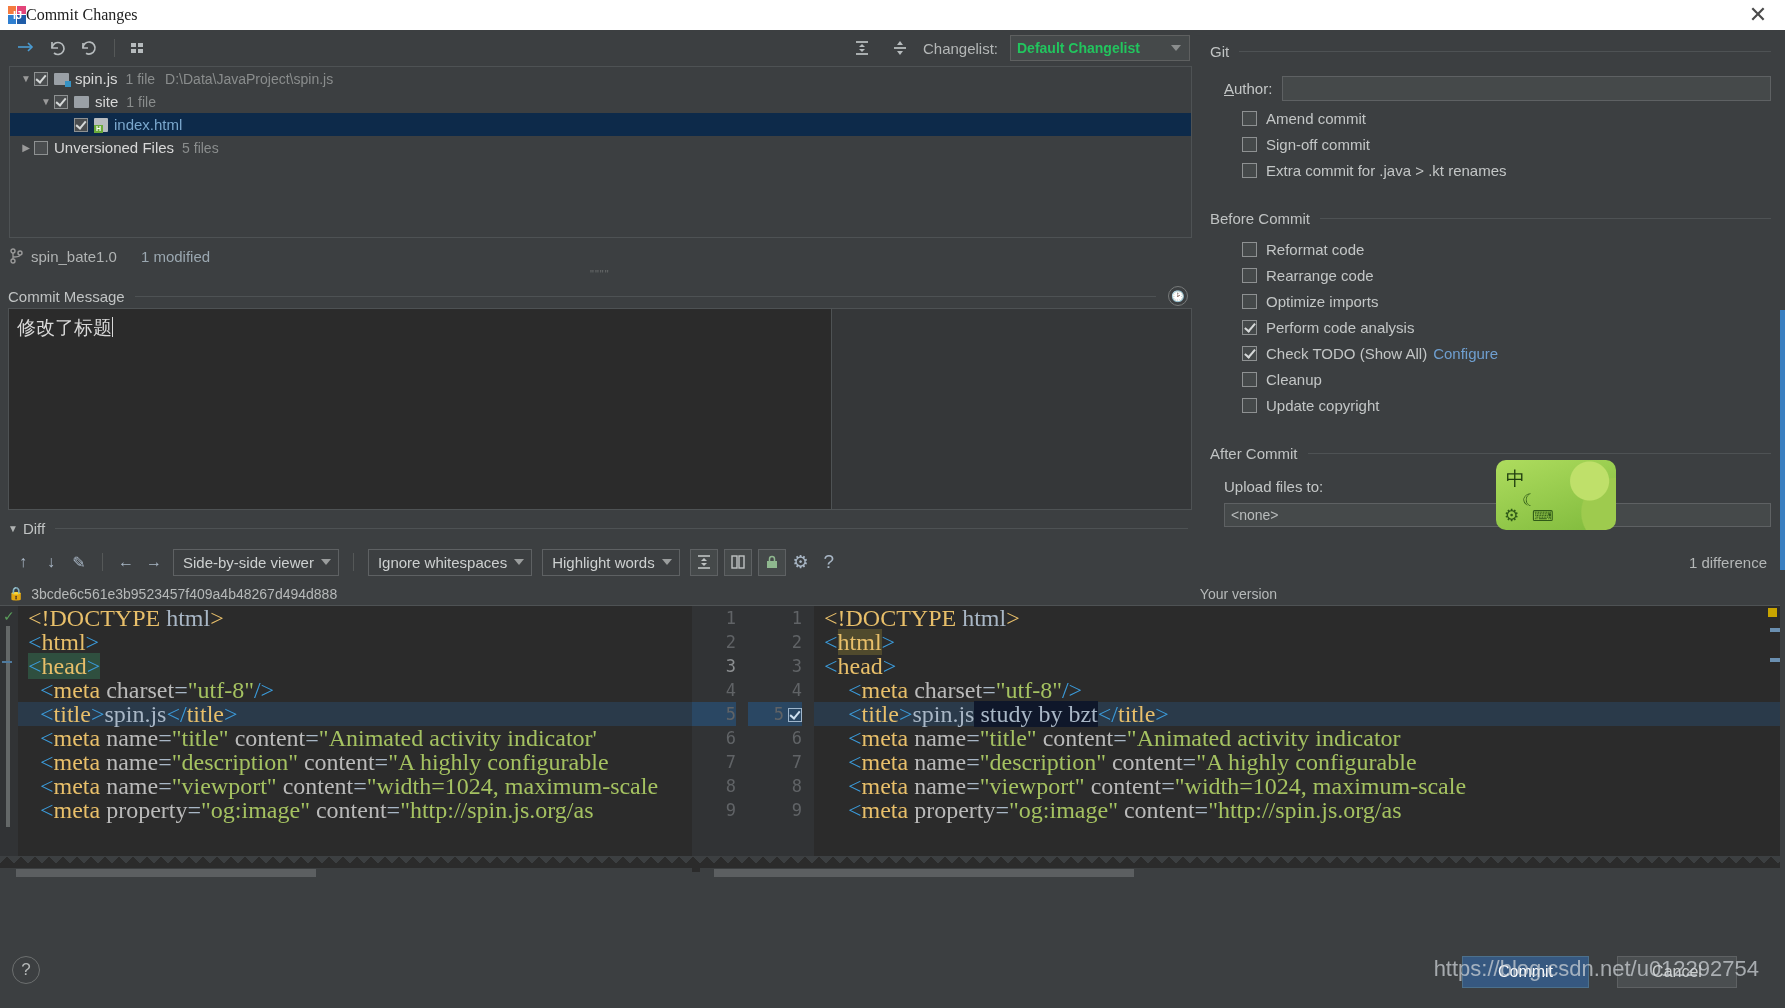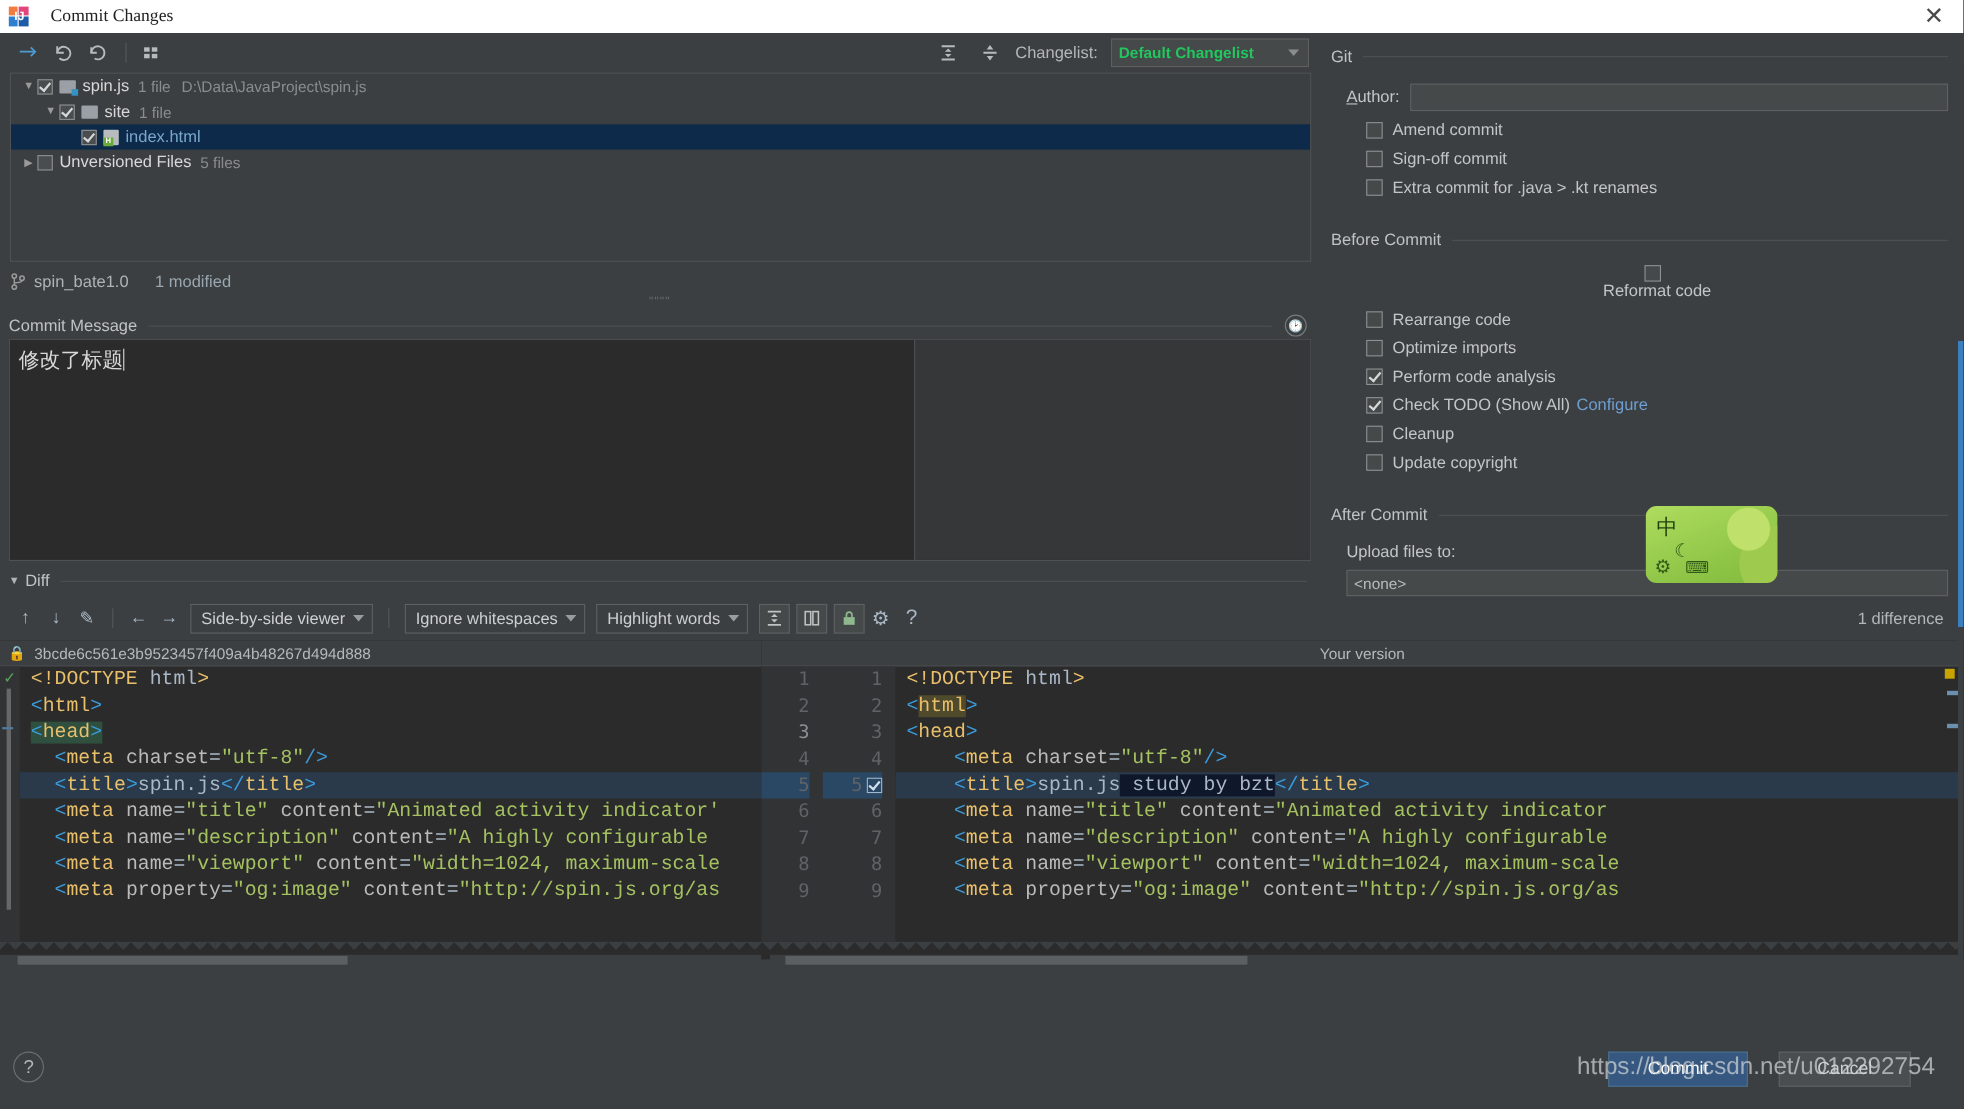--- a/index.html
+++ b/index.html
@@ -13,21 +13,21 @@
     overflow: hidden;
     position: relative;
   }
 
   
   #titlebar {
     height: 30px; background:#ffffff; color:#000000;
     display:flex; align-items:center; padding:0 8px;
     position:relative;
   }
-  #app-icon { width:18px; height:18px; margin-right:20px; position:relative; }
+  #app-icon { width:18px; height:18px; margin-right:0; position:relative; }
   #app-icon .q1{position:absolute;left:0;top:0;width:8px;height:8px;background:#f47b3f;}
   #app-icon .q2{position:absolute;right:0;top:0;width:9px;height:8px;background:#e3457a;}
   #app-icon .q3{position:absolute;left:0;bottom:0;width:8px;height:9px;background:#2f7fd0;}
   #app-icon .q4{position:absolute;right:0;bottom:0;width:9px;height:9px;background:#1f5ca8;}
   #app-icon .j{position:absolute;left:5px;top:3px;color:#fff;font:bold 11px "Liberation Sans",sans-serif;}
   #title-text{ font-size:16px; color:#202020;font-family:Liberation Serif, serif; }
   #win-close{
     position:absolute; right:10px; top:2px; width:34px; height:26px;
     display:flex;align-items:center;justify-content:center;
     font-size:22px;color:#4a4a4a; cursor:pointer; line-height:1;
@@ -191,21 +191,21 @@
   .lncol.two{ width:66px; }
   .ln{
     height:24px; line-height:24px; font-family:"DejaVu Sans Mono", monospace;
     font-size:17px; color:#606366;
   }
   .ln.active{ color:#8c8f91; }
   .lnrow-hl{ background:#2a4763; }
   .codecol{ flex:1; position:relative; overflow:hidden; }
   .cl{
     height:24px; line-height:24px; white-space:pre;
-    font-family:Liberation Mono, monospace; font-size:18px;
+    font-family:Liberation Serif, serif; font-size:24px;
     padding-left:10px; color:#a9b7c6;
   }
   .cl.hl-line{ background:#2a3a4a; }
   .tag{ color:#e8bf6a; }
   .br{ color:#3b9ad9; }
   .attr{ color:#bababa; }
   .val{ color:#a5c261; }
   .txt{ color:#a9b7c6; }
   .hl-head{ background:#2f4f3f; }
   .hl-html{ background:#504a2d; }
@@ -467,21 +467,21 @@
     <div class="optrow">
       <span class="cb2"></span>
       <span class="optlabel">Extra commit for .java &gt; .kt renames</span>
     </div>
 
     <div class="sec-head" style="margin-top:28px;">
       <span class="sec-title">Before Commit</span>
       <span class="sec-rule"></span>
     </div>
 
-    <div class="optrow" style="margin-top:12px;flex-direction:column;">
+    <div class="optrow" style="margin-top:12px;">
       <span class="cb2"></span>
       <span class="optlabel">Reformat code</span>
     </div>
     <div class="optrow">
       <span class="cb2"></span>
       <span class="optlabel">Rearrange code</span>
     </div>
     <div class="optrow">
       <span class="cb2"></span>
       <span class="optlabel">Optimize imports</span>

